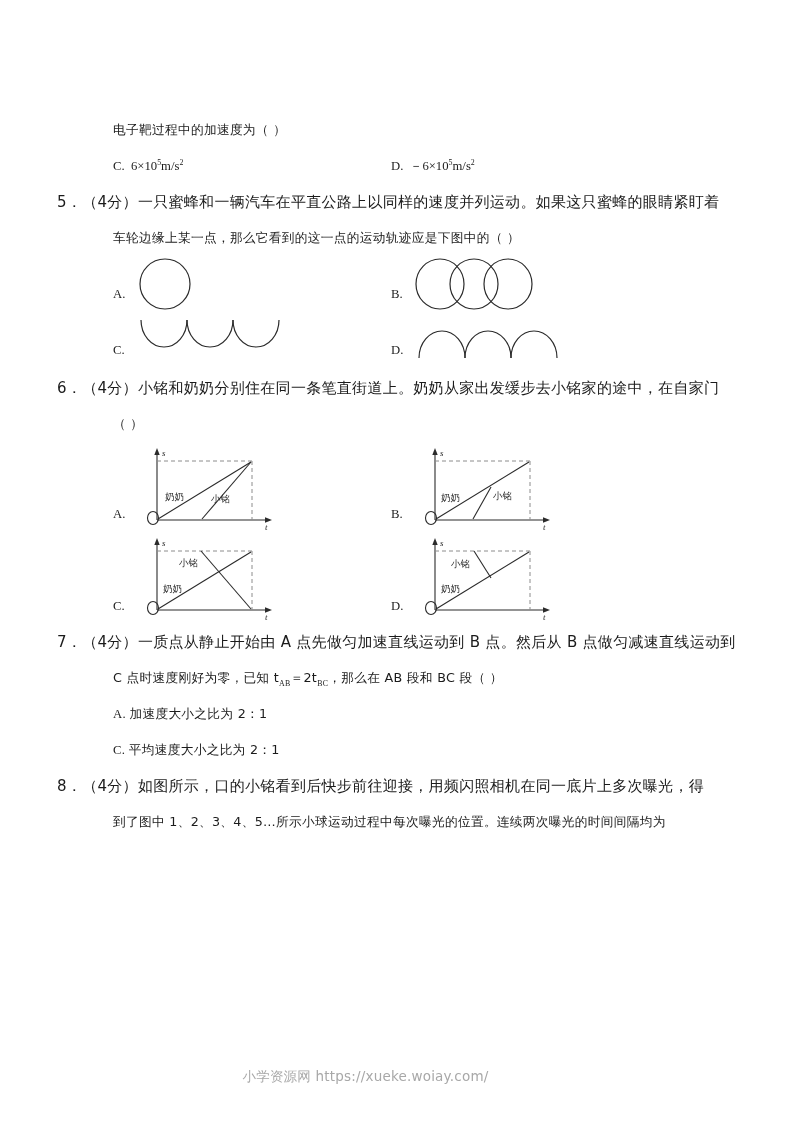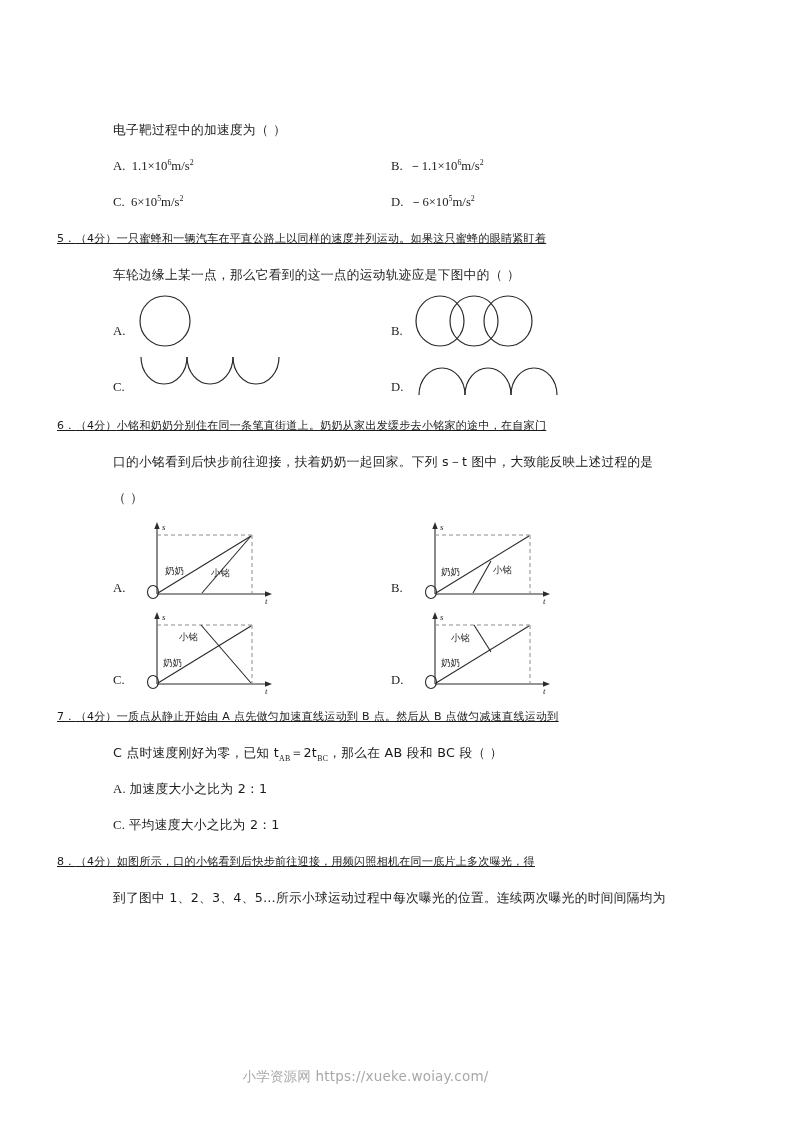--- a/index.html
+++ b/index.html
@@ -42,25 +42,24 @@
     padding-left: 56px;
   }
   .cont-text {
     font-size: 12.7px;
     line-height: 36px;
     padding-left: 56px;
     letter-spacing: 0.3px;
     white-space: nowrap;
   }
   .stem {
-    font-size: 11px;
+    font-size: 15px;
     line-height: 36px;
     letter-spacing: 0.3px;
     white-space: nowrap;
-    text-decoration: underline;
   }
 
   
   .optrow {
     position: relative;
     height: 36px;
     font-size: 12.7px;
     line-height: 36px;
   }
   .optrow .col-l {
@@ -142,30 +141,20 @@
 </head>
 <body>
 
 <div class="page">
   <div class="content">
 
     <div class="qline indent">
       <span class="cjk">电子靶过程中的加速度为（      ）</span>
     </div>
 
-    <div class="optrow">
-      <span class="col-l">
-        <span>A.</span>&nbsp;
-        <span>1.1×10</span><sup>6</sup><span class="frac-unit">m/s</span><sup>2</sup>
-      </span>
-      <span class="col-r">
-        <span>B.</span>&nbsp;
-        <span>－</span><span>1.1×10</span><sup>6</sup><span class="frac-unit">m/s</span><sup>2</sup>
-      </span>
-    </div>
 
     <div class="optrow">
       <span class="col-l">
         <span>C.</span>&nbsp;
         <span>6×10</span><sup>5</sup><span class="frac-unit">m/s</span><sup>2</sup>
       </span>
       <span class="col-r">
         <span>D.</span>&nbsp;
         <span>－</span><span>6×10</span><sup>5</sup><span class="frac-unit">m/s</span><sup>2</sup>
       </span>
@@ -212,23 +201,20 @@
           <path d="M 52 40 A 23 27 0 0 1 98 40" fill="none" stroke="#2b2b2b" stroke-width="1.2"></path>
           <path d="M 98 40 A 23 27 0 0 1 144 40" fill="none" stroke="#2b2b2b" stroke-width="1.2"></path>
         </svg>
       </div>
     </div>
 
     <div class="stem" style="margin-top:2px;">
       <span class="cjk">6．</span><span class="cjk">（4分）</span><span class="cjk">小铭和奶奶分别住在同一条笔直街道上。奶奶从家出发缓步去小铭家的途中，在自家门</span>
     </div>
     <div class="cont-text">
-      <span class="cjk">口的小铭看到后快步前往迎接，扶着奶奶一起回家。下列 s－t 图中，大致能反映上述过程的是</span>
-    </div>
-    <div class="cont-text">
       <span class="cjk">（      ）</span>
     </div>
 
     <div class="graph-grid" style="height:182px;">
 
       <div class="graph-cell" style="left:56px; top:0; width:290px; height:90px;">
         <span class="graph-label" style="left:0; top:66px;">A.</span>
         <svg class="graph-svg" style="left:26px; top:2px;" width="180" height="86" viewBox="0 0 180 86">
 
           <line x1="18" y1="76" x2="18" y2="8" stroke="#2b2b2b" stroke-width="1.1"></line>

